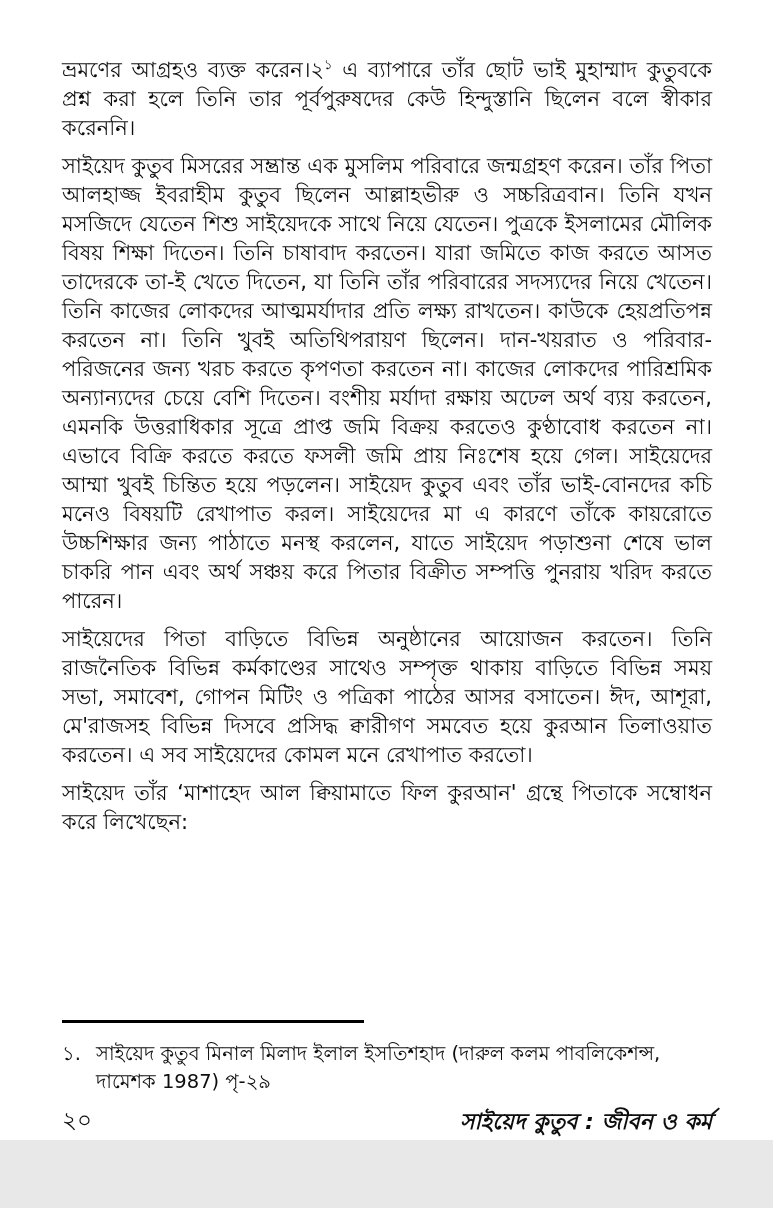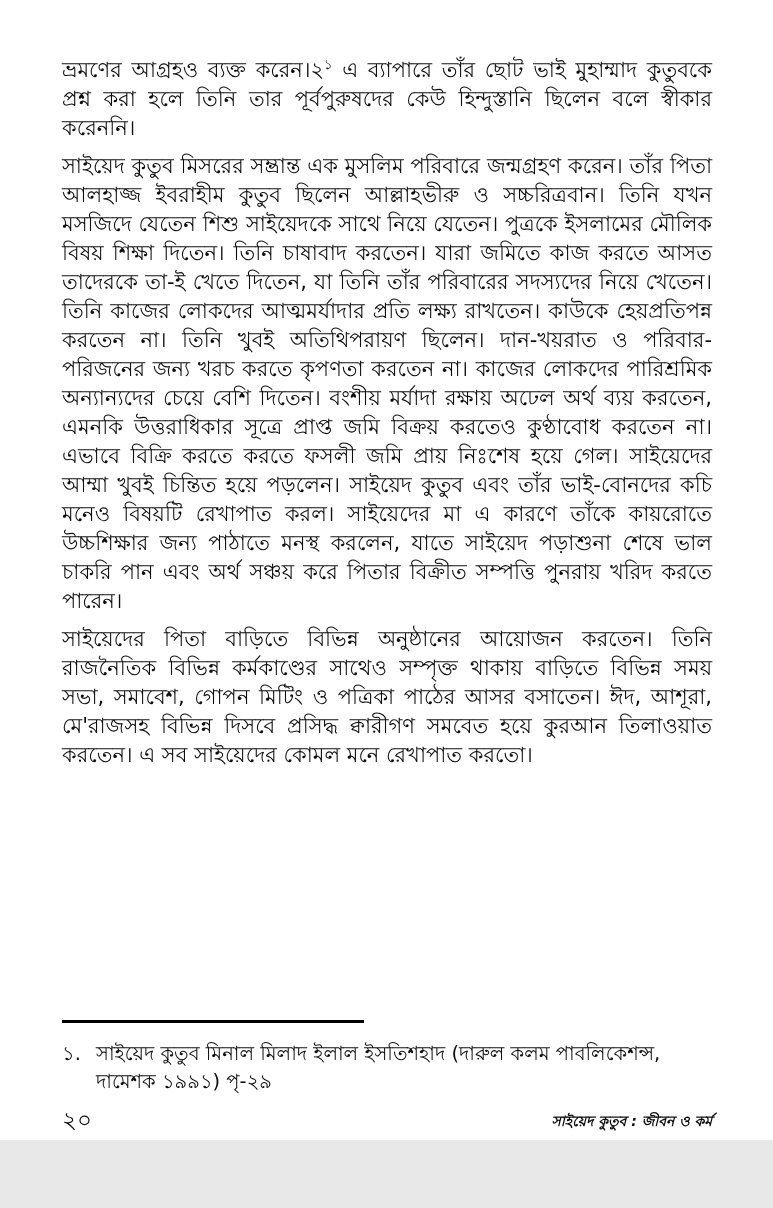--- a/index.html
+++ b/index.html
@@ -54,54 +54,55 @@
     line-height: 28px;
     text-align: left;
   }
   .footer {
     position: absolute;
     left: 62px;
     top: 1102px;
     width: 650px;
     display: flex;
     justify-content: space-between;
-    align-items: center;
+    align-items: flex-end;
   }
   .page-number {
     font-size: 23px;
   }
   .running-title {
-    font-size: 14px;
+    font-size: 22px;
     font-weight: bold;
     font-style: italic;
   }
 </style>
 </head>
 <body>
 
 <div class="page">
 
   <main class="text-block">
 
     <p><span>ভ্রমণের আগ্রহও ব্যক্ত করেন।২</span><sup class="fn-ref">১</sup><span> এ ব্যাপারে তাঁর ছোট ভাই মুহাম্মাদ কুতুবকে প্রশ্ন করা হলে তিনি তার পূর্বপুরুষদের কেউ হিন্দুস্তানি ছিলেন বলে স্বীকার করেননি।</span></p>
 
     <p>সাইয়েদ কুতুব মিসরের সম্ভ্রান্ত এক মুসলিম পরিবারে জন্মগ্রহণ করেন। তাঁর পিতা আলহাজ্জ ইবরাহীম কুতুব ছিলেন আল্লাহভীরু ও সচ্চরিত্রবান। তিনি যখন মসজিদে যেতেন শিশু সাইয়েদকে সাথে নিয়ে যেতেন। পুত্রকে ইসলামের মৌলিক বিষয় শিক্ষা দিতেন। তিনি চাষাবাদ করতেন। যারা জমিতে কাজ করতে আসত তাদেরকে তা-ই খেতে দিতেন, যা তিনি তাঁর পরিবারের সদস্যদের নিয়ে খেতেন। তিনি কাজের লোকদের আত্মমর্যাদার প্রতি লক্ষ্য রাখতেন। কাউকে হেয়প্রতিপন্ন করতেন না। তিনি খুবই অতিথিপরায়ণ ছিলেন। দান-খয়রাত ও পরিবার-পরিজনের জন্য খরচ করতে কৃপণতা করতেন না। কাজের লোকদের পারিশ্রমিক অন্যান্যদের চেয়ে বেশি দিতেন। বংশীয় মর্যাদা রক্ষায় অঢেল অর্থ ব্যয় করতেন, এমনকি উত্তরাধিকার সূত্রে প্রাপ্ত জমি বিক্রয় করতেও কুণ্ঠাবোধ করতেন না। এভাবে বিক্রি করতে করতে ফসলী জমি প্রায় নিঃশেষ হয়ে গেল। সাইয়েদের আম্মা খুবই চিন্তিত হয়ে পড়লেন। সাইয়েদ কুতুব এবং তাঁর ভাই-বোনদের কচি মনেও বিষয়টি রেখাপাত করল। সাইয়েদের মা এ কারণে তাঁকে কায়রোতে উচ্চশিক্ষার জন্য পাঠাতে মনস্থ করলেন, যাতে সাইয়েদ পড়াশুনা শেষে ভাল চাকরি পান এবং অর্থ সঞ্চয় করে পিতার বিক্রীত সম্পত্তি পুনরায় খরিদ করতে পারেন।</p>
 
     <p>সাইয়েদের পিতা বাড়িতে বিভিন্ন অনুষ্ঠানের আয়োজন করতেন। তিনি রাজনৈতিক বিভিন্ন কর্মকাণ্ডের সাথেও সম্পৃক্ত থাকায় বাড়িতে বিভিন্ন সময় সভা, সমাবেশ, গোপন মিটিং ও পত্রিকা পাঠের আসর বসাতেন। ঈদ, আশূরা, মে'রাজসহ বিভিন্ন দিসবে প্রসিদ্ধ ক্বারীগণ সমবেত হয়ে কুরআন তিলাওয়াত করতেন। এ সব সাইয়েদের কোমল মনে রেখাপাত করতো।</p>
 
+    <p>সাইয়েদ তাঁর ‘মাশাহেদ আল ক্বিয়ামাতে ফিল কুরআন' গ্রন্থে  পিতাকে সম্বোধন করে লিখেছেন:</p>
 
 
 
   </main>
 
   <div class="footnote-sep"></div>
 
   <div class="footnote">
     <span class="fn-num">১.</span>
-    <span class="fn-text">সাইয়েদ কুতুব মিনাল মিলাদ ইলাল ইসতিশহাদ (দারুল কলম পাবলিকেশন্স, দামেশক ১৯৯১) পৃ-২৯</span>
+    <span class="fn-text">সাইয়েদ কুতুব মিনাল মিলাদ ইলাল ইসতিশহাদ (দারুল কলম পাবলিকেশন্স, দামেশক 1987) পৃ-২৯</span>
   </div>
 
   <div class="footer">
     <span class="page-number">২০</span>
     <span class="running-title">সাইয়েদ কুতুব : জীবন ও কর্ম</span>
   </div>
 
 </div>
 
 </body></html>

